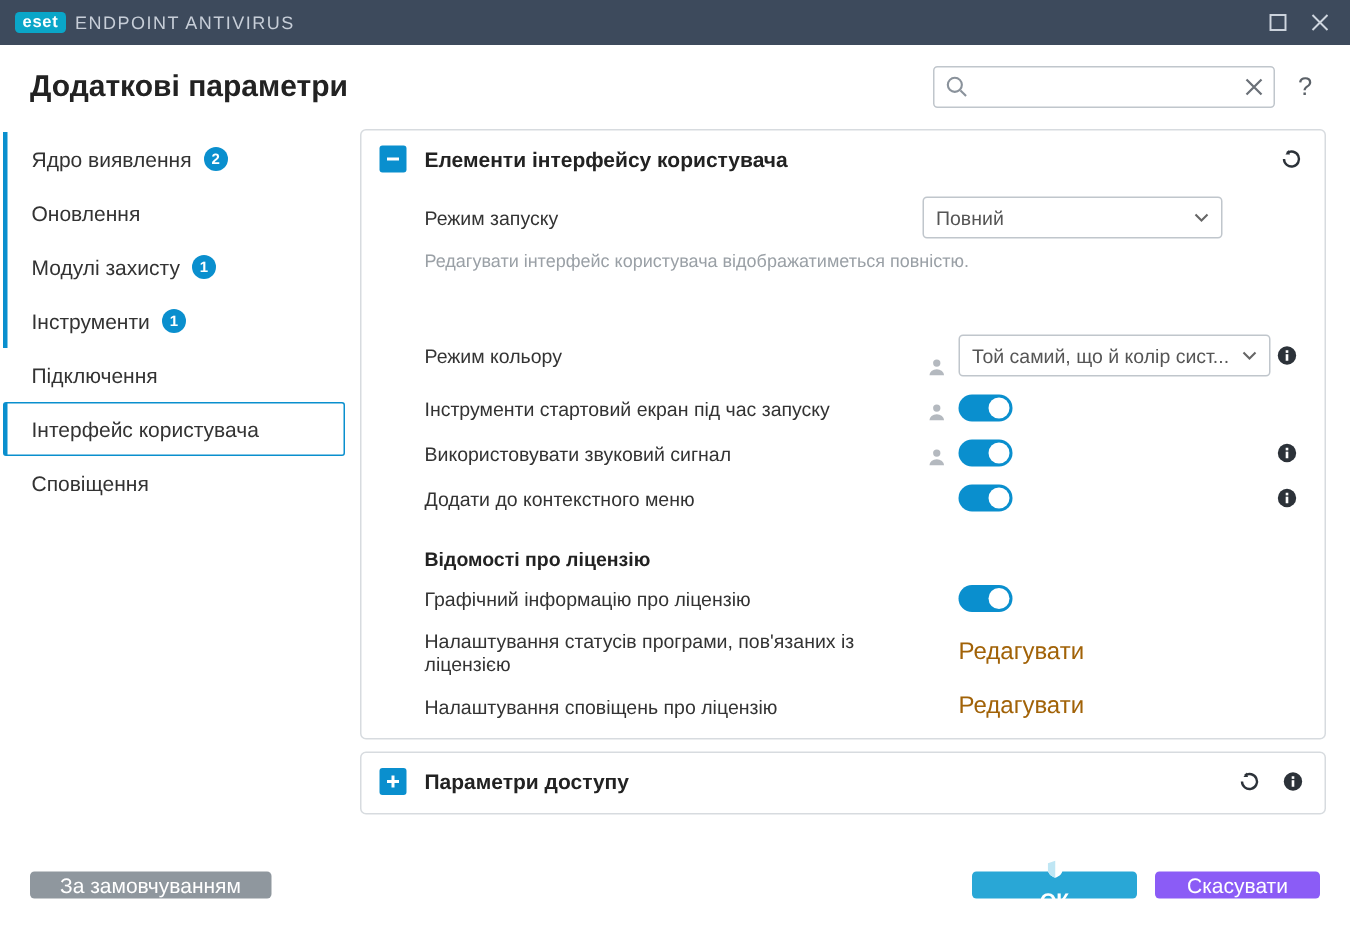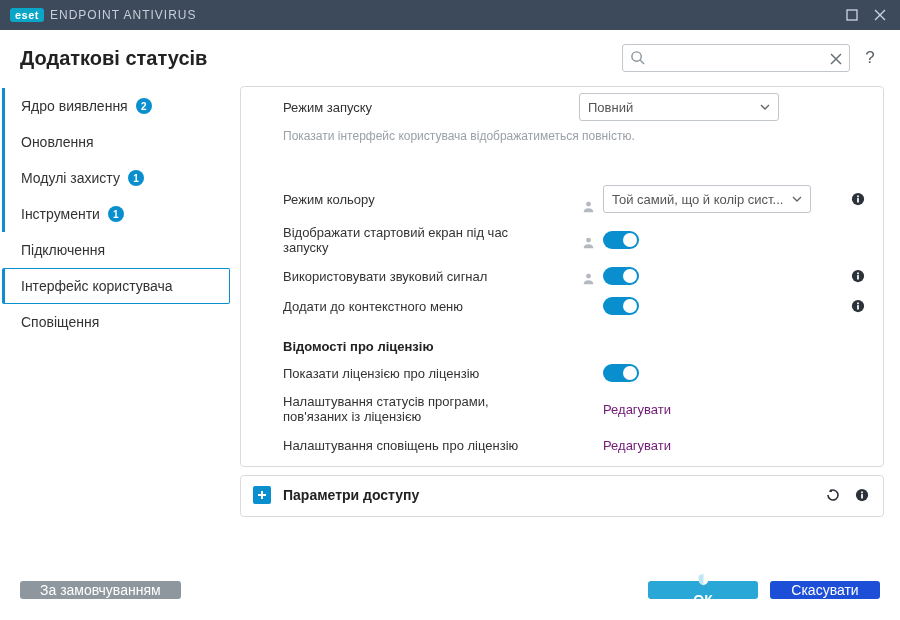--- a/index.html
+++ b/index.html
@@ -173,21 +173,20 @@
   .info-icon svg { fill: #2c3239; }
   .undo-icon svg { stroke: #2c3239; fill: none; }
 
   .row {
     display: flex;
     align-items: center;
     padding: 6px 14px 6px 42px;
     font-size: 13px;
     color: #333;
     min-height: 30px;
-    gap: 36px;
   }
   .row .label { flex: 1; }
   .row .ctrl { width: 232px; display: flex; align-items: flex-end; }
   .row .trail { width: 22px; display: flex; justify-content: center; }
   .hint {
     padding: 2px 14px 14px 42px;
     font-size: 12px;
     color: #9aa0a6;
   }
 
@@ -239,22 +238,22 @@
   .toggle::after {
     content: "";
     position: absolute;
     top: 2px; right: 2px;
     width: 14px; height: 14px;
     background: #fff;
     border-radius: 50%;
   }
 
   .link {
-    color: #701a75;
-    font-size: 13px;
+    color: #a16207;
+    font-size: 16px;
     cursor: pointer;
   }
 
   
   .footer {
     height: 60px;
     display: flex;
     align-items: center;
     padding: 0 20px;
   }
@@ -264,21 +263,21 @@
     border-radius: 3px;
     padding: 0 20px;
     font-size: 14px;
     cursor: pointer;
     display: inline-flex;
     align-items: center;
     gap: 6px;
   }
   .btn-default { background: #8f979e; color: #fff; }
   .btn-primary { background: #29a7d6; color: #fff; font-weight: 600; min-width: 110px; justify-content: center; flex-direction: column; }
-  .btn-cancel  { background: #1d4ed8; color: #fff; min-width: 110px; justify-content: center; }
+  .btn-cancel  { background: #8b5cf6; color: #fff; min-width: 110px; justify-content: center; }
   .footer-spacer { flex: 1; }
   .btn + .btn { margin-left: 12px; }
   .shield { display: inline-flex; }
 </style>
 </head>
 <body>
 
 <div class="titlebar">
   <span class="brand">
     <span class="brand-pill">eset</span>
@@ -291,21 +290,21 @@
       </svg>
   </span>
   <span class="title-btn">
     <svg width="12" height="12" viewBox="0 0 12 12">
         <path d="M1 1 L11 11 M11 1 L1 11" stroke-width="1.3"></path>
       </svg>
   </span>
 </div>
 
 <div class="header">
-  <div class="page-title">Додаткові статусів</div>
+  <div class="page-title">Додаткові параметри</div>
   <div class="search-wrap">
     <span class="search-icon">
       <svg width="15" height="15" viewBox="0 0 16 16">
           <circle cx="7" cy="7" r="5" fill="none" stroke="#8a929b" stroke-width="1.5"></circle>
           <line x1="11" y1="11" x2="15" y2="15" stroke="#8a929b" stroke-width="1.5"></line>
         </svg>
     </span>
     <input class="search-input" value="" style="">
     <span class="clear-icon">
       <svg width="12" height="12" viewBox="0 0 12 12">
@@ -341,36 +340,52 @@
         <span>Інтерфейс користувача</span>
       </div>
       <div class="side-item">
         <span>Сповіщення</span>
       </div>
     </div>
 
   <div class="main">
 
     <div class="panel">
+      <div class="panel-header">
+        <span class="collapse-btn">
+          <svg width="10" height="10" viewBox="0 0 10 10">
+              <rect x="1" y="4" width="8" height="2" fill="#fff"></rect>
+            </svg>
+        </span>
+        <span class="panel-title">Елементи інтерфейсу користувача</span>
+        <span class="panel-actions">
+          <span class="undo-icon">
+            <svg width="16" height="16" viewBox="0 0 16 16">
+                <path d="M3 8 a5 5 0 1 0 2 -4" stroke-width="1.6" fill="none"></path>
+                <path d="M6 2 L4 5 L7 5 Z" fill="#2c3239" stroke="none"></path>
+              </svg>
+          </span>
+        </span>
+      </div>
 
       <div class="row">
         <span class="label">Режим запуску</span>
         <span class="ctrl">
           <span class="select" style="width:200px">
             <span class="sel-text">Повний</span>
             <span class="caret">
               <svg width="10" height="10" viewBox="0 0 10 10">
                   <path d="M1 3 L5 7 L9 3" fill="none" stroke="#666" stroke-width="1.4"></path>
                 </svg>
             </span>
           </span>
         </span>
         <span class="trail"></span>
       </div>
-      <div class="hint">Показати інтерфейс користувача відображатиметься повністю.</div>
+      <div class="hint">Редагувати інтерфейс користувача відображатиметься повністю.</div>
 
       <div style="height:22px"></div>
 
       <div class="row">
         <span class="label">Режим кольору</span>
         <span class="ctrl">
           <span class="user-icon">
             <svg width="13" height="13" viewBox="0 0 16 16">
                 <circle cx="8" cy="5" r="3" fill="#b4b9bf"></circle>
                 <path d="M2 15 a6 5 0 0 1 12 0 Z" fill="#b4b9bf"></path>
@@ -390,21 +405,21 @@
             <svg width="14" height="14" viewBox="0 0 16 16">
                 <circle cx="8" cy="8" r="7"></circle>
                 <rect x="7" y="7" width="2" height="5" fill="#fff"></rect>
                 <rect x="7" y="4" width="2" height="2" fill="#fff"></rect>
               </svg>
           </span>
         </span>
       </div>
 
       <div class="row">
-        <span class="label">Відображати стартовий екран під час запуску</span>
+        <span class="label">Інструменти стартовий екран під час запуску</span>
         <span class="ctrl">
           <span class="user-icon">
             <svg width="13" height="13" viewBox="0 0 16 16">
                 <circle cx="8" cy="5" r="3" fill="#b4b9bf"></circle>
                 <path d="M2 15 a6 5 0 0 1 12 0 Z" fill="#b4b9bf"></path>
               </svg>
           </span>
           <span class="toggle"></span>
         </span>
         <span class="trail"></span>
@@ -445,21 +460,21 @@
                 <rect x="7" y="7" width="2" height="5" fill="#fff"></rect>
                 <rect x="7" y="4" width="2" height="2" fill="#fff"></rect>
               </svg>
           </span>
         </span>
       </div>
 
       <div class="section-sub">Відомості про ліцензію</div>
 
       <div class="row">
-        <span class="label">Показати ліцензією про ліцензію</span>
+        <span class="label">Графічний інформацію про ліцензію</span>
         <span class="ctrl">
           <span style="width:18px;margin-right:6px"></span>
           <span class="toggle"></span>
         </span>
         <span class="trail"></span>
       </div>
 
       <div class="row">
         <span class="label">Налаштування статусів програми, пов'язаних із ліцензією</span>
         <span class="ctrl">

